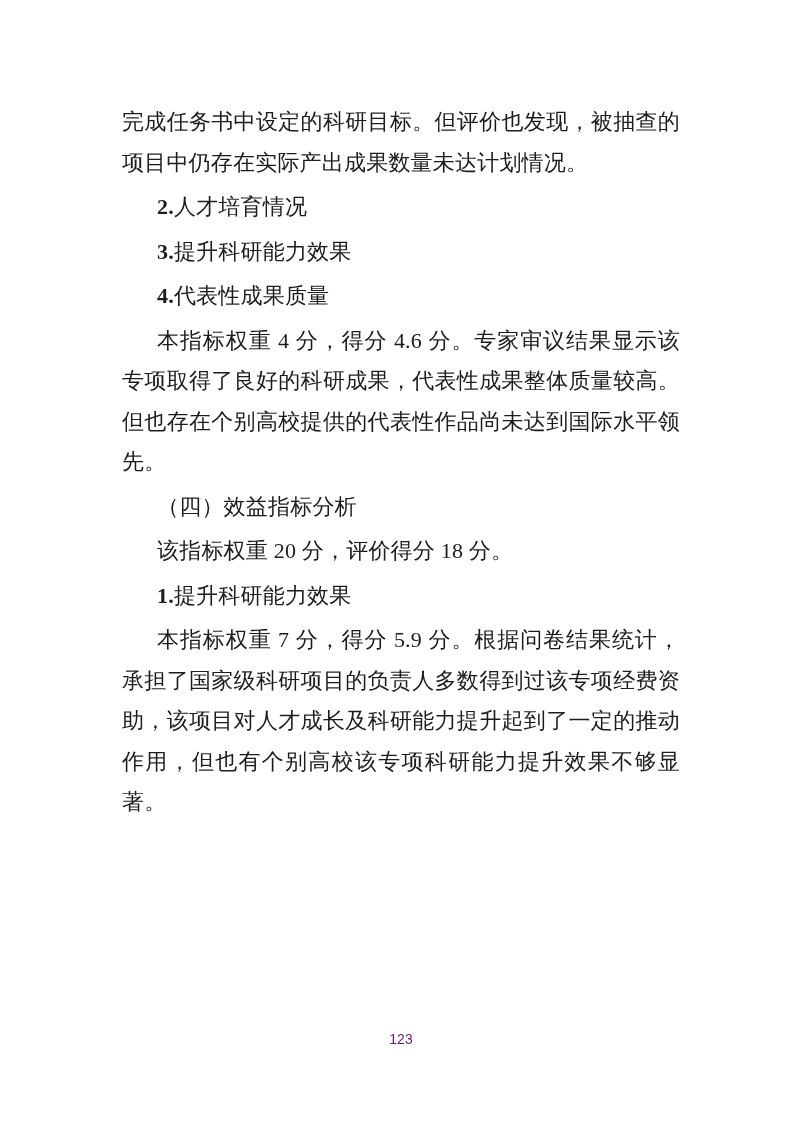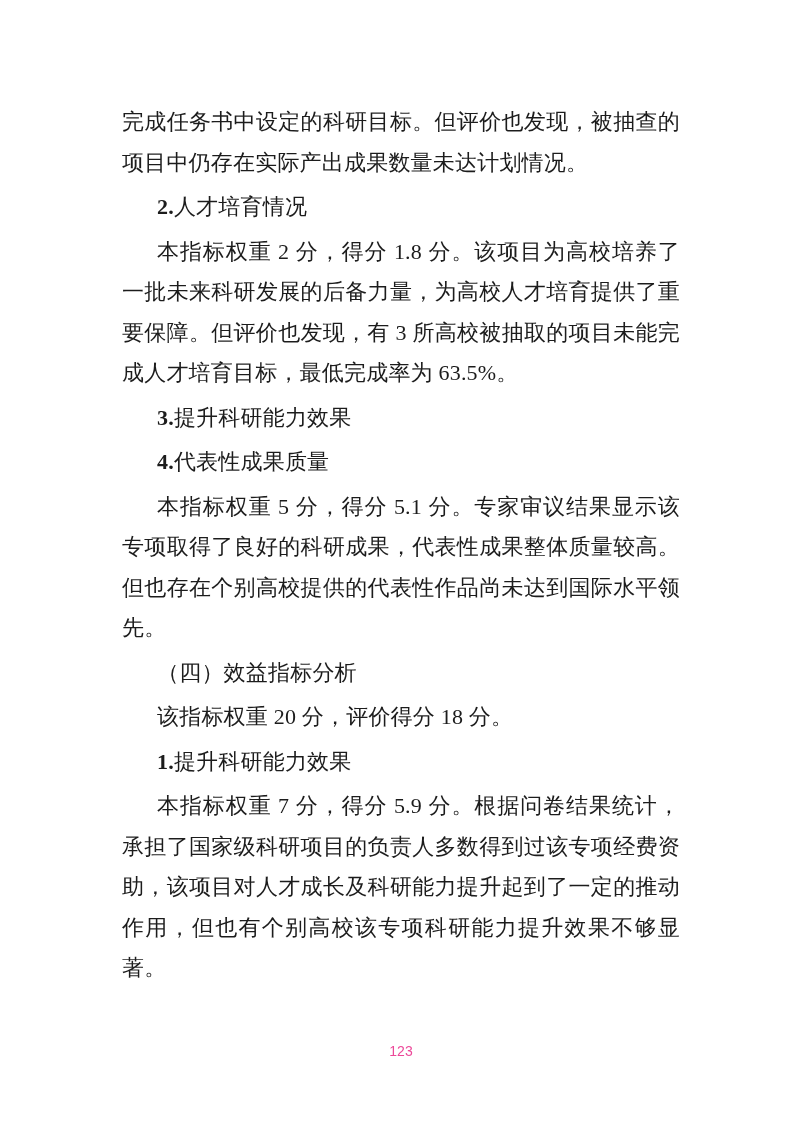--- a/index.html
+++ b/index.html
@@ -48,43 +48,41 @@
     font-weight: normal;
   }
   .page-number {
     position: absolute;
     left: 118px;
     width: 566px;
     top: 1031px;
     text-align: center;
     font-family: "Liberation Sans", "DejaVu Sans", sans-serif;
     font-size: 14px;
-    color: #ec4899;
-    margin-top: 12px;
+    color: #701a75;
   }
 </style>
 </head>
 <body>
 
 <div class="page">
 
   <div class="body-text">
 
     <p class="para-noindent">完成任务书中设定的科研目标。但评价也发现，被抽查的项目中仍存在实际产出成果数量未达计划情况。</p>
 
     <p class="sub-heading"><span class="num">2.</span><span>人才培育情况</span></p>
 
-    <p class="para-indent">本指标权重 2 分，得分 1.8 分。该项目为高校培养了一批未来科研发展的后备力量，为高校人才培育提供了重要保障。但评价也发现，有 3 所高校被抽取的项目未能完成人才培育目标，最低完成率为 63.5%。</p>
 
     <p class="sub-heading"><span class="num">3.</span><span>提升科研能力效果</span></p>
 
 
     <p class="sub-heading"><span class="num">4.</span><span>代表性成果质量</span></p>
 
-    <p class="para-indent">本指标权重 5 分，得分 5.1 分。专家审议结果显示该专项取得了良好的科研成果，代表性成果整体质量较高。但也存在个别高校提供的代表性作品尚未达到国际水平领先。</p>
+    <p class="para-indent">本指标权重 4 分，得分 4.6 分。专家审议结果显示该专项取得了良好的科研成果，代表性成果整体质量较高。但也存在个别高校提供的代表性作品尚未达到国际水平领先。</p>
 
     <p class="section-heading">（四）效益指标分析</p>
 
     <p class="para-indent">该指标权重 20 分，评价得分 18 分。</p>
 
     <p class="sub-heading"><span class="num">1.</span><span>提升科研能力效果</span></p>
 
     <p class="para-indent">本指标权重 7 分，得分 5.9 分。根据问卷结果统计，承担了国家级科研项目的负责人多数得到过该专项经费资助，该项目对人才成长及科研能力提升起到了一定的推动作用，但也有个别高校该专项科研能力提升效果不够显著。</p>
 
 

